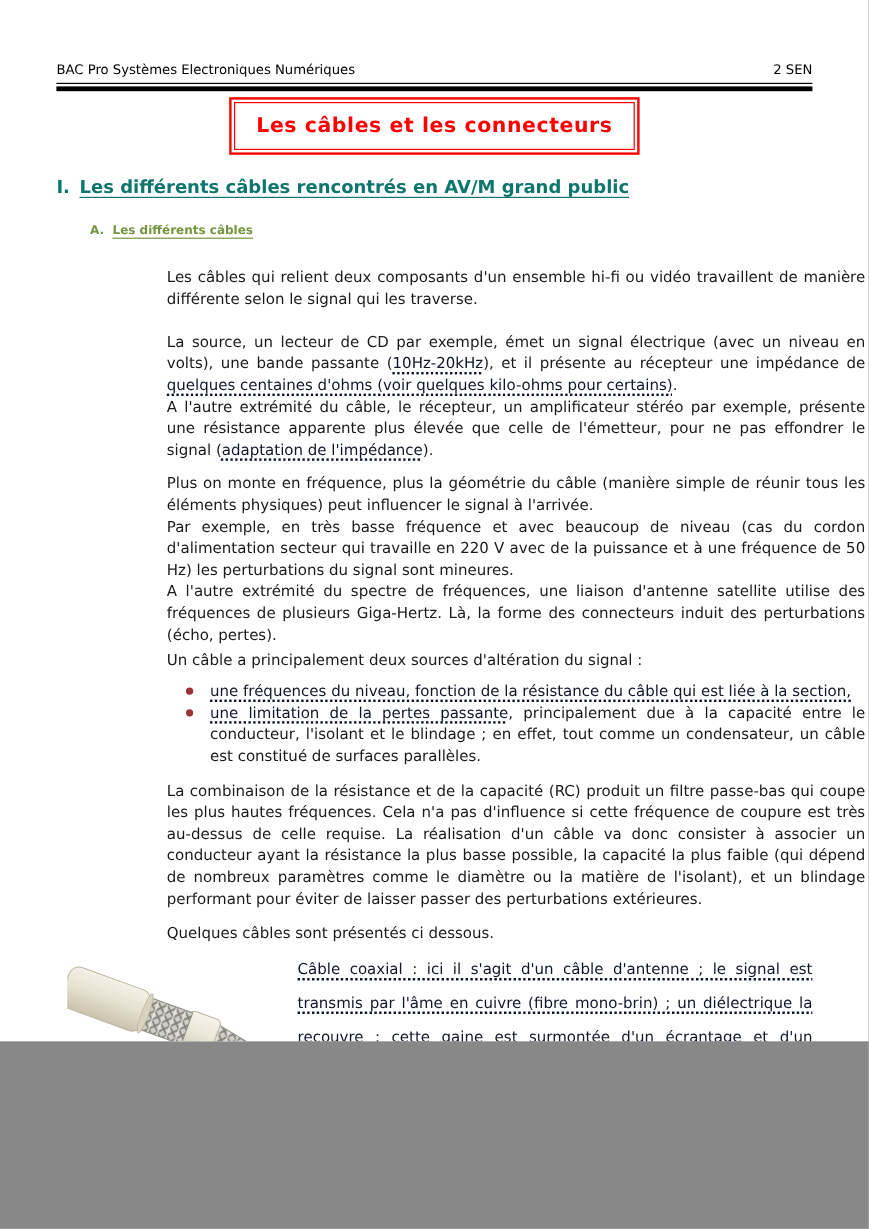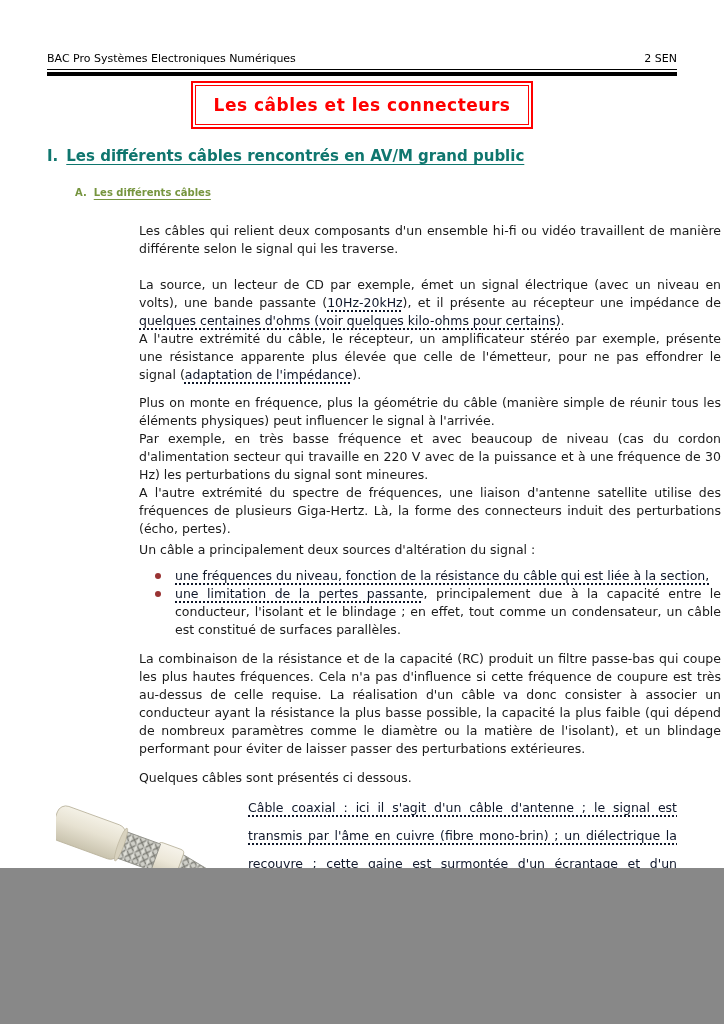--- a/index.html
+++ b/index.html
@@ -82,21 +82,21 @@
     <p>Les câbles qui relient deux composants d'un ensemble hi-fi ou vidéo travaillent de manière différente selon le signal qui les traverse.</p>
   </div>
 
   <div class="blk g2">
     <p><span>La source, un lecteur de CD par exemple, émet un signal électrique (avec un niveau en volts), une bande passante (</span><span class="link">10Hz-20kHz</span><span>), et il présente au récepteur une impédance de </span><span class="link">quelques centaines d'ohms (voir quelques kilo-ohms pour certains)</span><span>.</span></p>
     <p><span>A l'autre extrémité du câble, le récepteur, un amplificateur stéréo par exemple, présente une résistance apparente plus élevée que celle de l'émetteur, pour ne pas effondrer le signal (</span><span class="link">adaptation de l'impédance</span><span>).</span></p>
   </div>
 
   <div class="blk g3">
     <p>Plus on monte en fréquence, plus la géométrie du câble (manière simple de réunir tous les éléments physiques) peut influencer le signal à l'arrivée.</p>
-    <p>Par exemple, en très basse fréquence et avec beaucoup de niveau (cas du cordon d'alimentation secteur qui travaille en 220 V avec de la puissance et à une fréquence de 30 Hz) les perturbations du signal sont mineures.</p>
+    <p>Par exemple, en très basse fréquence et avec beaucoup de niveau (cas du cordon d'alimentation secteur qui travaille en 220 V avec de la puissance et à une fréquence de 50 Hz) les perturbations du signal sont mineures.</p>
     <p>A l'autre extrémité du spectre de fréquences, une liaison d'antenne satellite utilise des fréquences de plusieurs Giga-Hertz. Là, la forme des connecteurs induit des perturbations (écho, pertes).</p>
   </div>
 
   <div class="blk g4">
     <p>Un câble a principalement deux sources d'altération du signal :</p>
   </div>
 
   <div class="blk g5">
     <ul class="bullets">
       <li>

